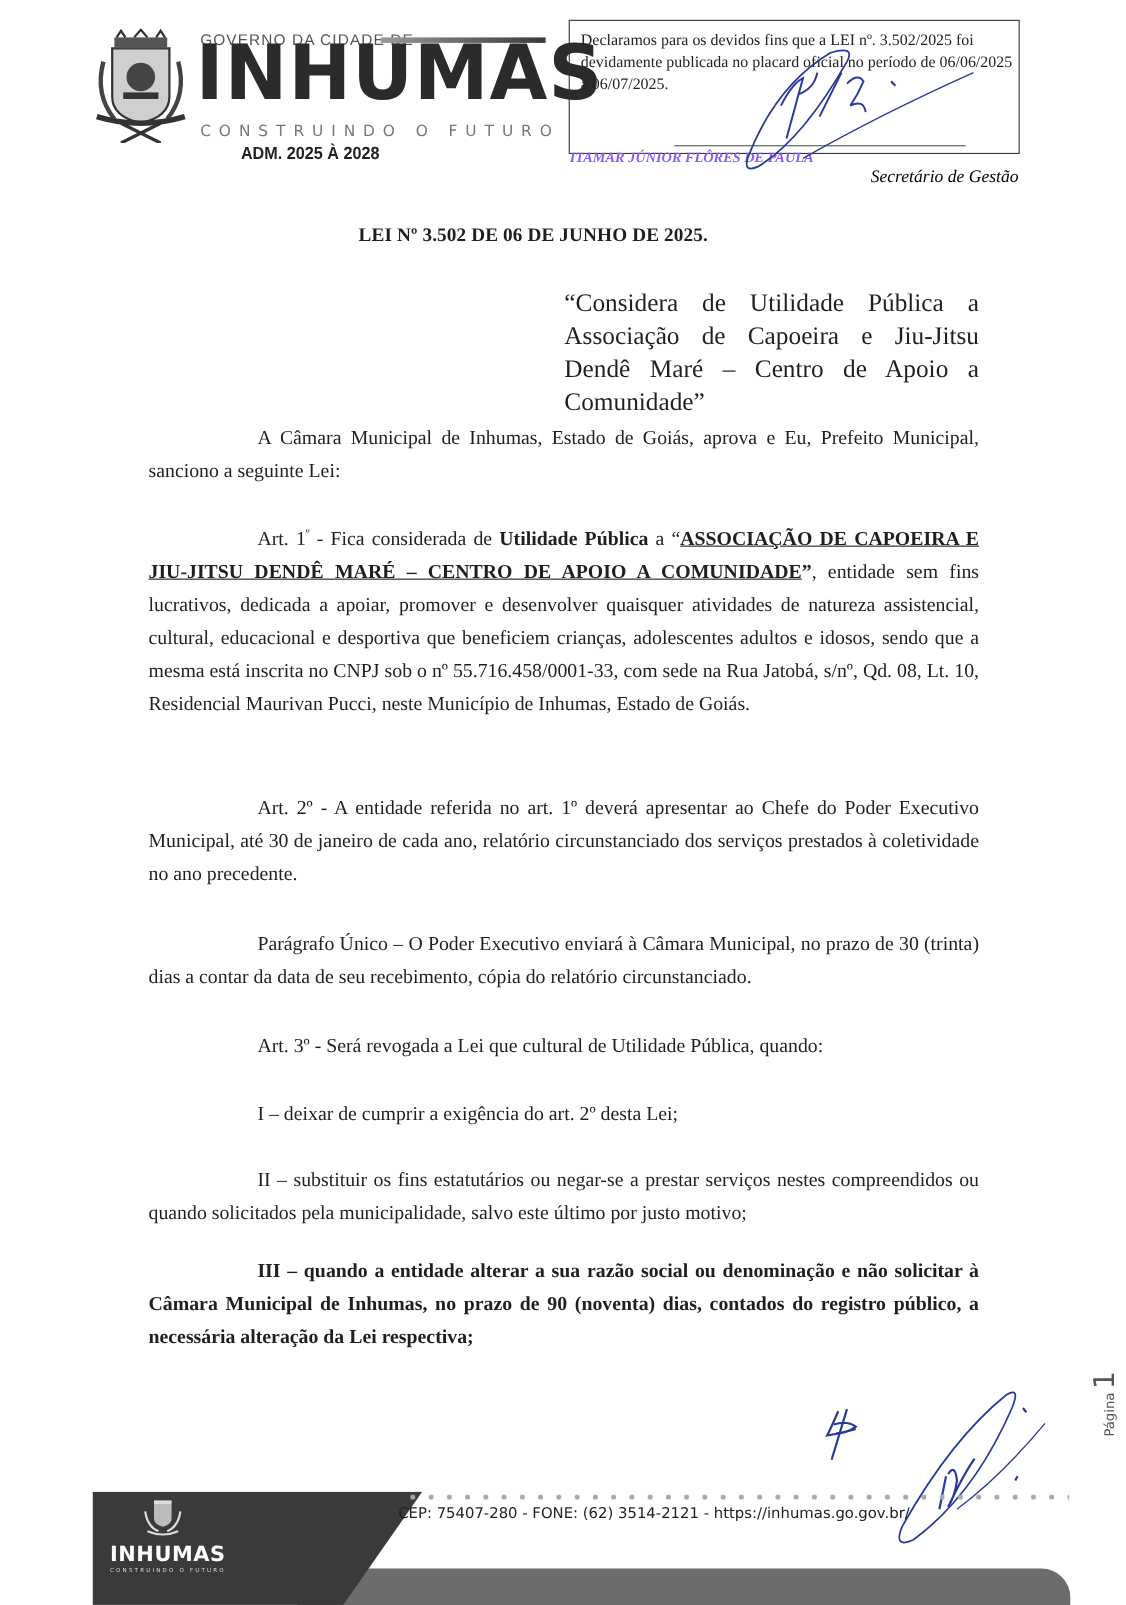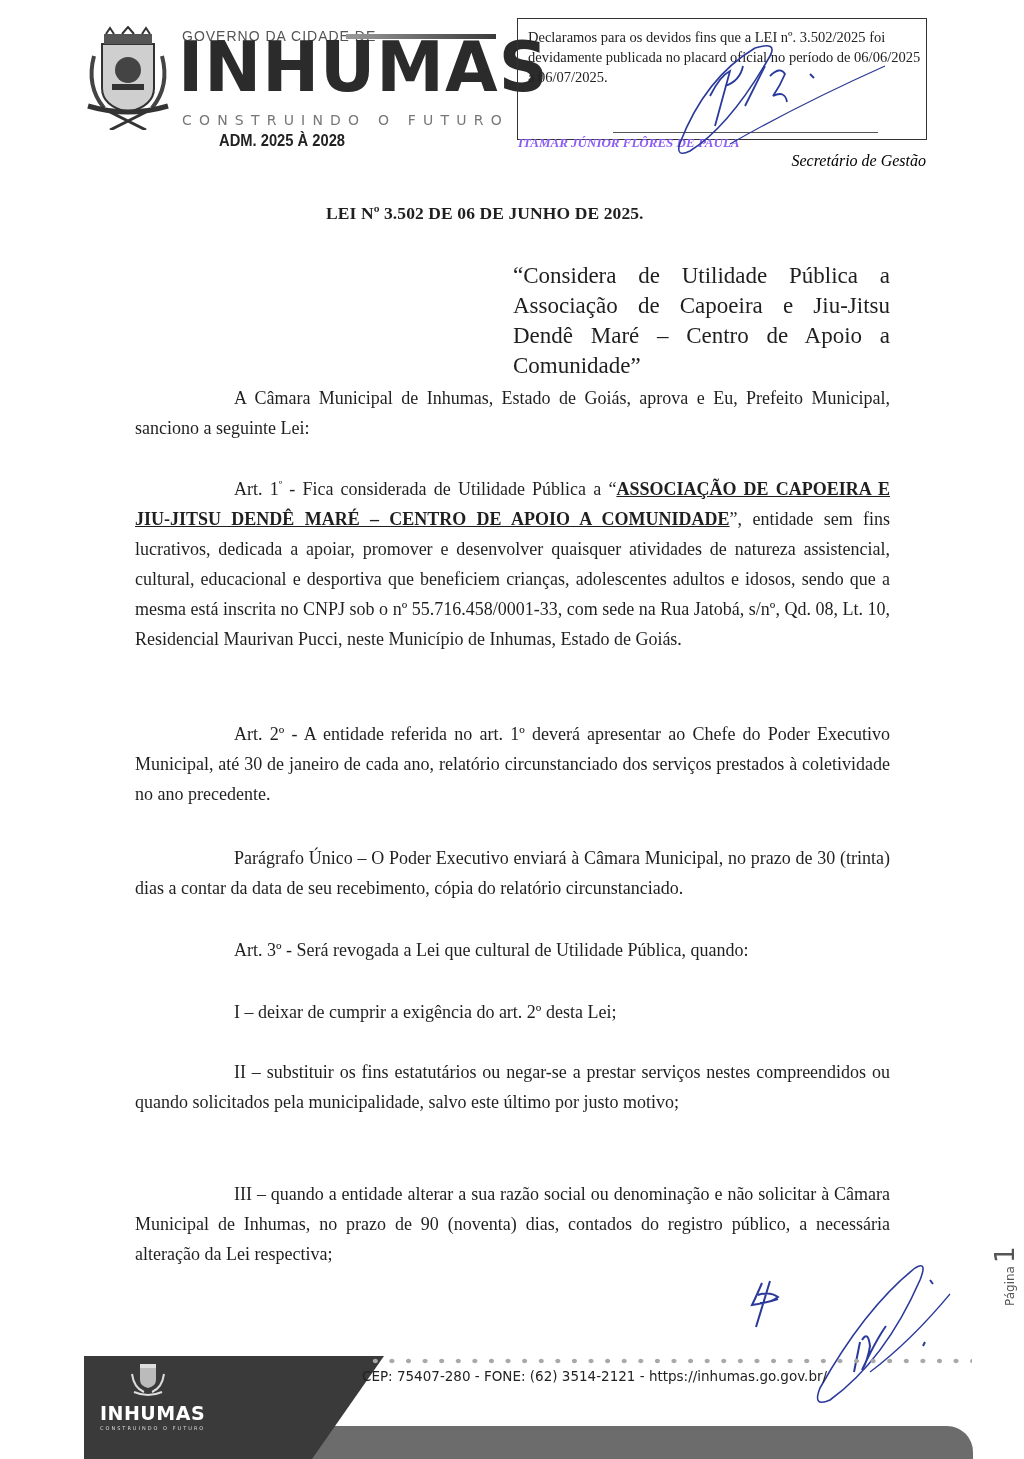--- a/index.html
+++ b/index.html
@@ -24,21 +24,21 @@
   .stamp-name { position: absolute; left: 0; width: 100%; top: 116px; text-align: left; font-size: 13px; font-weight: bold; font-style: italic; color: #8b5cf6; }
   .stamp-role { position: absolute; left: 0; width: 100%; top: 133px; text-align: right; font-size: 16px; font-style: italic; color: #000000; }
   .sig1 { position: absolute; left: 660px; top: 36px; width: 230px; height: 130px; pointer-events: none; }
 
   
   .title { position: absolute; left: 314px; top: 203px; font-size: 17.5px; font-weight: bold; letter-spacing: 0.1px; margin-left: 12px; }
   .ementa { position: absolute; left: 513px; top: 261px; width: 377px; font-size: 23px; line-height: 30px; text-align: justify; text-align-last: left; }
   .para { position: absolute; left: 135px; width: 755px; font-size: 18px; line-height: 30px; text-align: justify; }
   .para .ind { display: inline-block; width: 99px; }
   .ul { text-decoration: underline; font-weight: bold; }
-  b { font-weight: normal; margin-top: 48px; }
+  b { font-weight: bold; margin-top: 48px; }
   sup { font-size: 11px; line-height: 0; }
 
   
   .pagina { position: absolute; left: 978px; top: 1216px; width: 40px; height: 90px; }
   .pagina-inner { position: absolute; left: -18px; top: 30px; width: 90px; transform: rotate(-90deg); white-space: nowrap; font-family: "DejaVu Sans", sans-serif; color: #555; }
   .pagina-inner .lbl { font-size: 12px; }
   .pagina-inner .num { font-size: 26px; margin-left: 3px; }
 
   .sig2 { position: absolute; left: 740px; top: 1275px; width: 60px; height: 60px; pointer-events: none; }
   .sig3 { position: absolute; left: 810px; top: 1262px; width: 150px; height: 160px; pointer-events: none; }
@@ -98,21 +98,21 @@
 <div class="para" style="top:719px;"><span class="ind"></span><span>Art. 2º - A entidade referida no art. 1º deverá apresentar ao Chefe do Poder Executivo Municipal, até 30 de janeiro de cada ano, relatório circunstanciado dos serviços prestados à coletividade no ano precedente.</span></div>
 
 <div class="para" style="top:843px;"><span class="ind"></span><span>Parágrafo Único – O Poder Executivo enviará à Câmara Municipal, no prazo de 30 (trinta) dias a contar da data de seu recebimento, cópia do relatório circunstanciado.</span></div>
 
 <div class="para" style="top:935px;"><span class="ind"></span><span>Art. 3º - Será revogada a Lei que cultural de Utilidade Pública, quando:</span></div>
 
 <div class="para" style="top:997px;"><span class="ind"></span><span>I – deixar de cumprir a exigência do art. 2º desta Lei;</span></div>
 
 <div class="para" style="top:1057px;"><span class="ind"></span><span>II – substituir os fins estatutários ou negar-se a prestar serviços nestes compreendidos ou quando solicitados pela municipalidade, salvo este último por justo motivo;</span></div>
 
-<div class="para" style="top:1179px;"><span class="ind"></span><span>III – quando a entidade alterar a sua razão social ou denominação e não solicitar à Câmara Municipal de Inhumas, no prazo de 90 (noventa) dias, contados do registro público, a necessária alteração da Lei respectiva;</span></div>
+<div class="para" style="top:1140px;font-weight:bold;"><span class="ind"></span><span>III – quando a entidade alterar a sua razão social ou denominação e não solicitar à Câmara Municipal de Inhumas, no prazo de 90 (noventa) dias, contados do registro público, a necessária alteração da Lei respectiva;</span></div>
 
 <div class="pagina">
   <div class="pagina-inner"><span class="lbl">Página</span><span class="num">1</span></div>
 </div>
 
 <svg class="sig2" viewBox="0 0 60 60">
   <path d="M22 8 q-6 14 -10 22 q14 -2 26 -6 M30 6 q-6 20 -14 46 M18 20 q12 -4 20 2 q-8 6 -18 6" fill="none" stroke="#2a3a9a" stroke-width="2"></path>
 </svg>
 <svg class="sig3" viewBox="0 0 150 160">
   <path d="M105 6 q-50 40 -95 120 q-8 20 10 12 q55 -40 90 -120 q8 -20 -5 -12" fill="none" stroke="#2a3a9a" stroke-width="1.6"></path>

